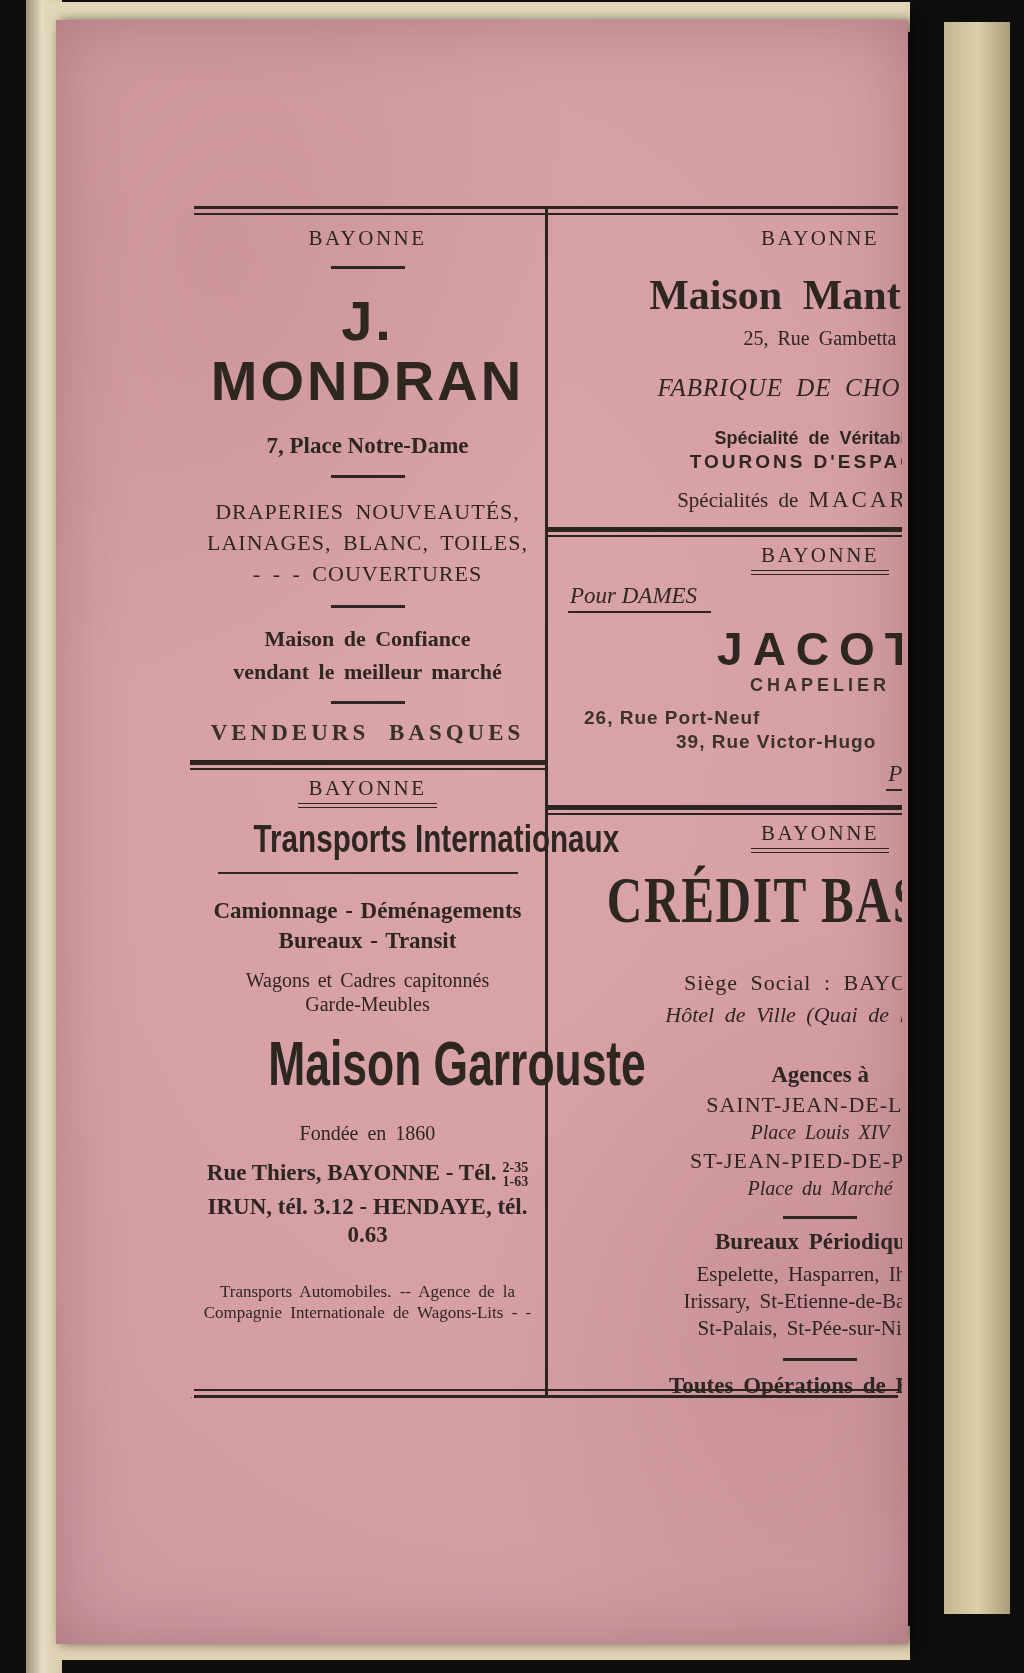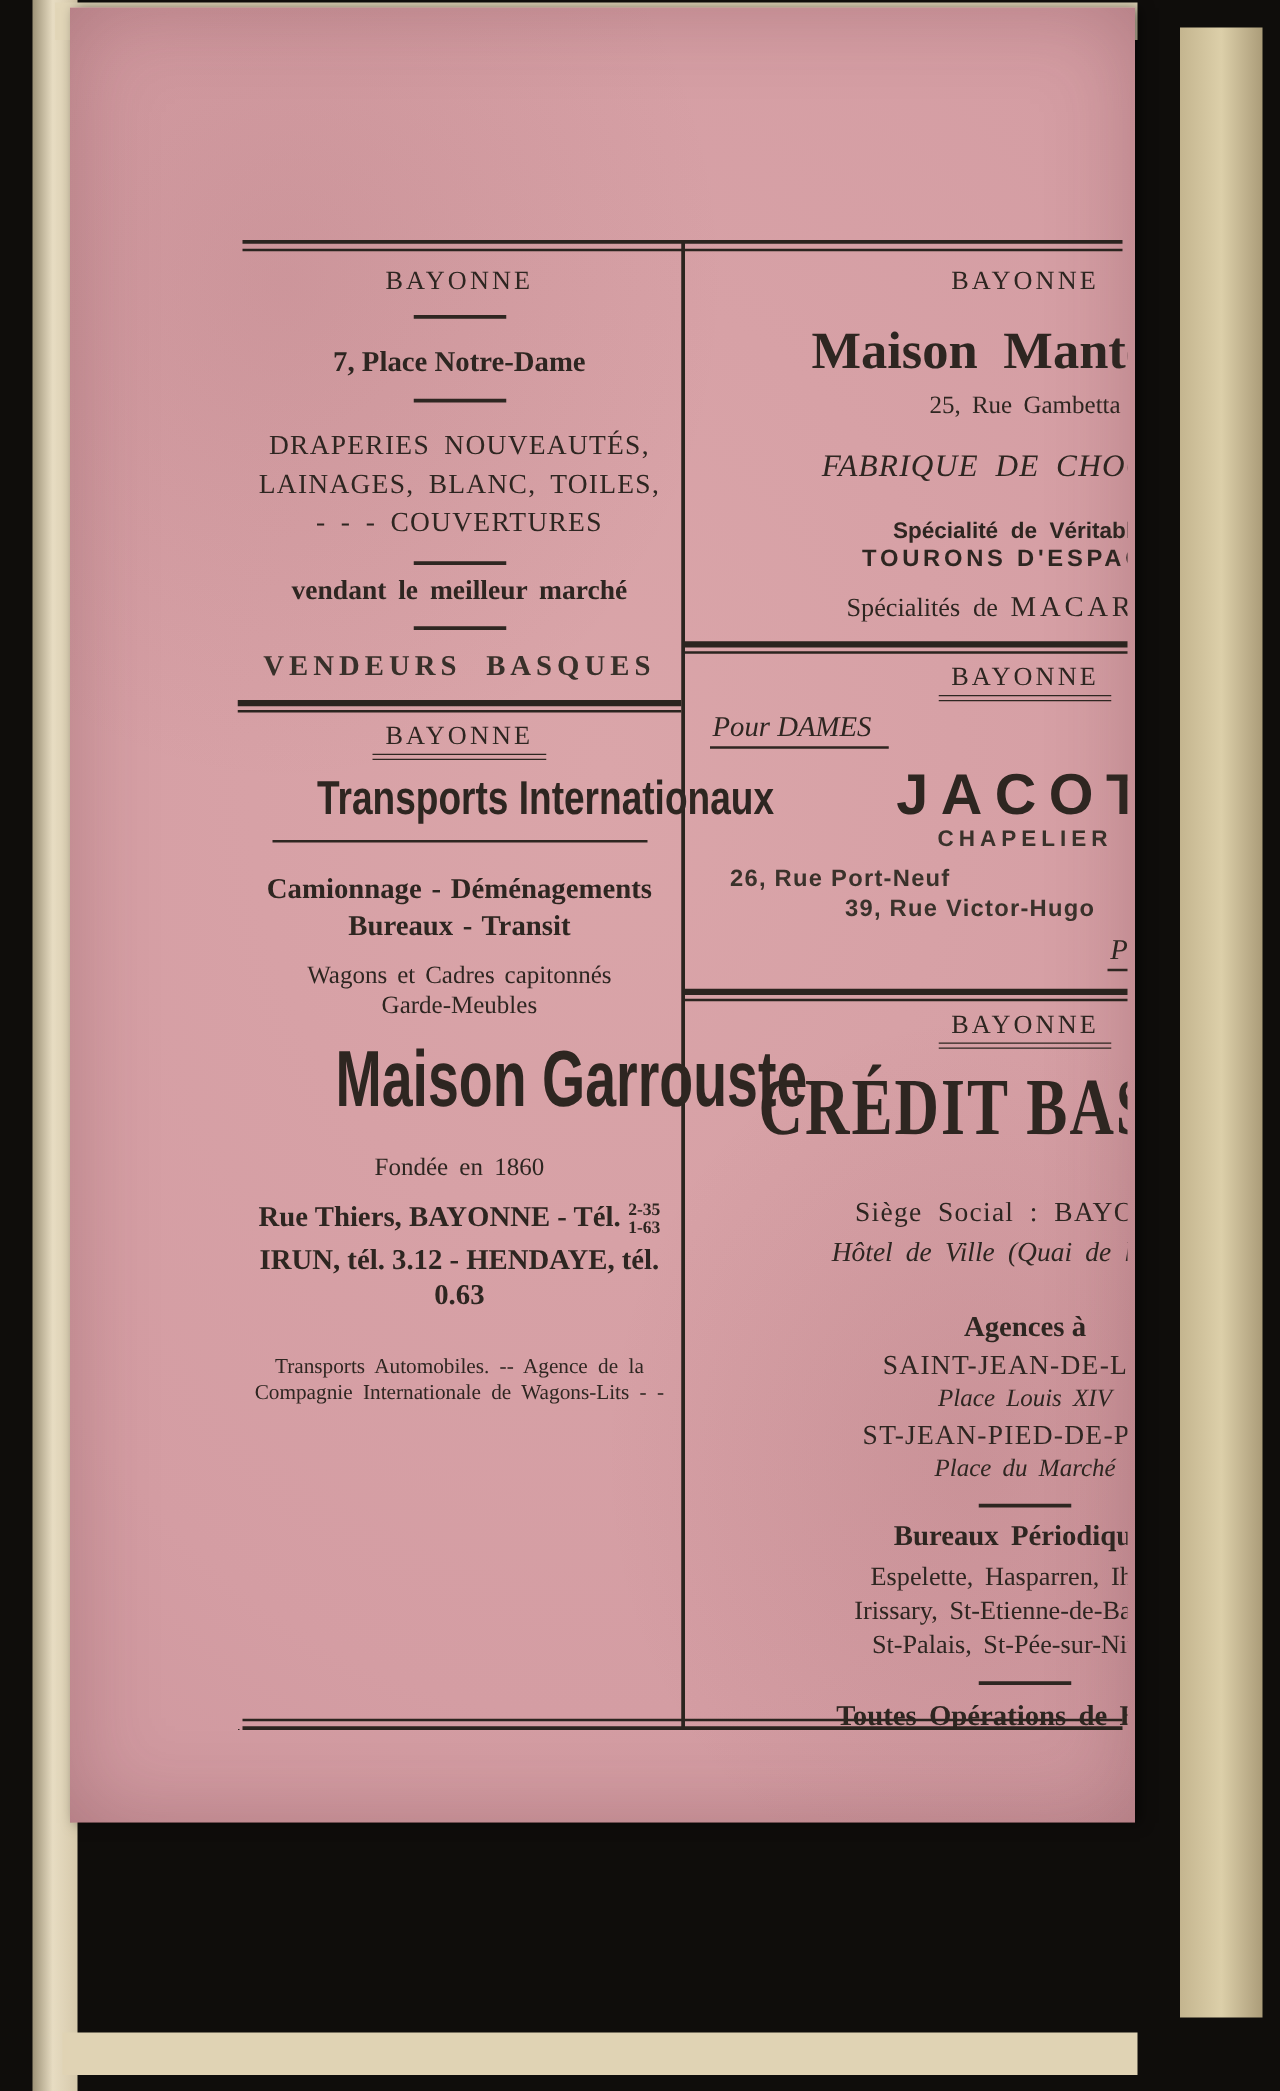--- a/index.html
+++ b/index.html
@@ -23,21 +23,21 @@
   }
   .page-bottom-edge {
     position:absolute; left:50px; top:1626px; width:860px; height:34px;
     background:#e0d3b4;
   }
   .next-page-edge {
     position:absolute; left:944px; top:22px; width:66px; height:1592px;
     background:linear-gradient(90deg,#c4b58f 0%,#dccfa9 50%,#ab9c79 100%);
   }
   .page {
-    position:absolute; left:56px; top:6px; width:852px; height:1452px;
+    position:absolute; left:56px; top:20px; width:852px; height:1624px;
     background:
       radial-gradient(60% 40% at 20% 15%, rgba(120,60,65,0.10), transparent 70%),
       radial-gradient(50% 35% at 85% 80%, rgba(120,60,65,0.12), transparent 70%),
       radial-gradient(120% 95% at 50% 42%, #daa5a9 0%, #d49da3 55%, #c79199 100%);
     box-shadow: inset 0 0 70px rgba(90,40,45,0.28), 4px 0 10px rgba(0,0,0,0.5);
   }
 
   
   .ad-frame {
     position:absolute; left:134px; top:186px; width:712px; height:1192px;
@@ -154,28 +154,30 @@
     <div class="corner tl"></div>
     <div class="corner tr"></div>
     <div class="corner bl"></div>
     <div class="corner br"></div>
 
     <div class="col col-left">
 
       <section>
         <div class="city">BAYONNE</div>
         <div class="rule-sm"></div>
+        <div class="mondran-name">J. MONDRAN</div>
         <div class="mondran-address">7, Place Notre-Dame</div>
         <div class="rule-sm"></div>
         <div class="goods">
           <div>DRAPERIES NOUVEAUTÉS,</div>
           <div>LAINAGES, BLANC, TOILES,</div>
           <div>- - - COUVERTURES</div>
         </div>
         <div class="rule-sm"></div>
+        <div class="tagline tagline-1">Maison de Confiance</div>
         <div class="tagline tagline-2">vendant le meilleur marché</div>
         <div class="rule-sm"></div>
         <div class="mondran-footer">VENDEURS BASQUES</div>
       </section>
 
       <div class="heavy-rule"></div>
 
       <section>
         <div class="city">
           <span class="dbl-underline">BAYONNE</span>

